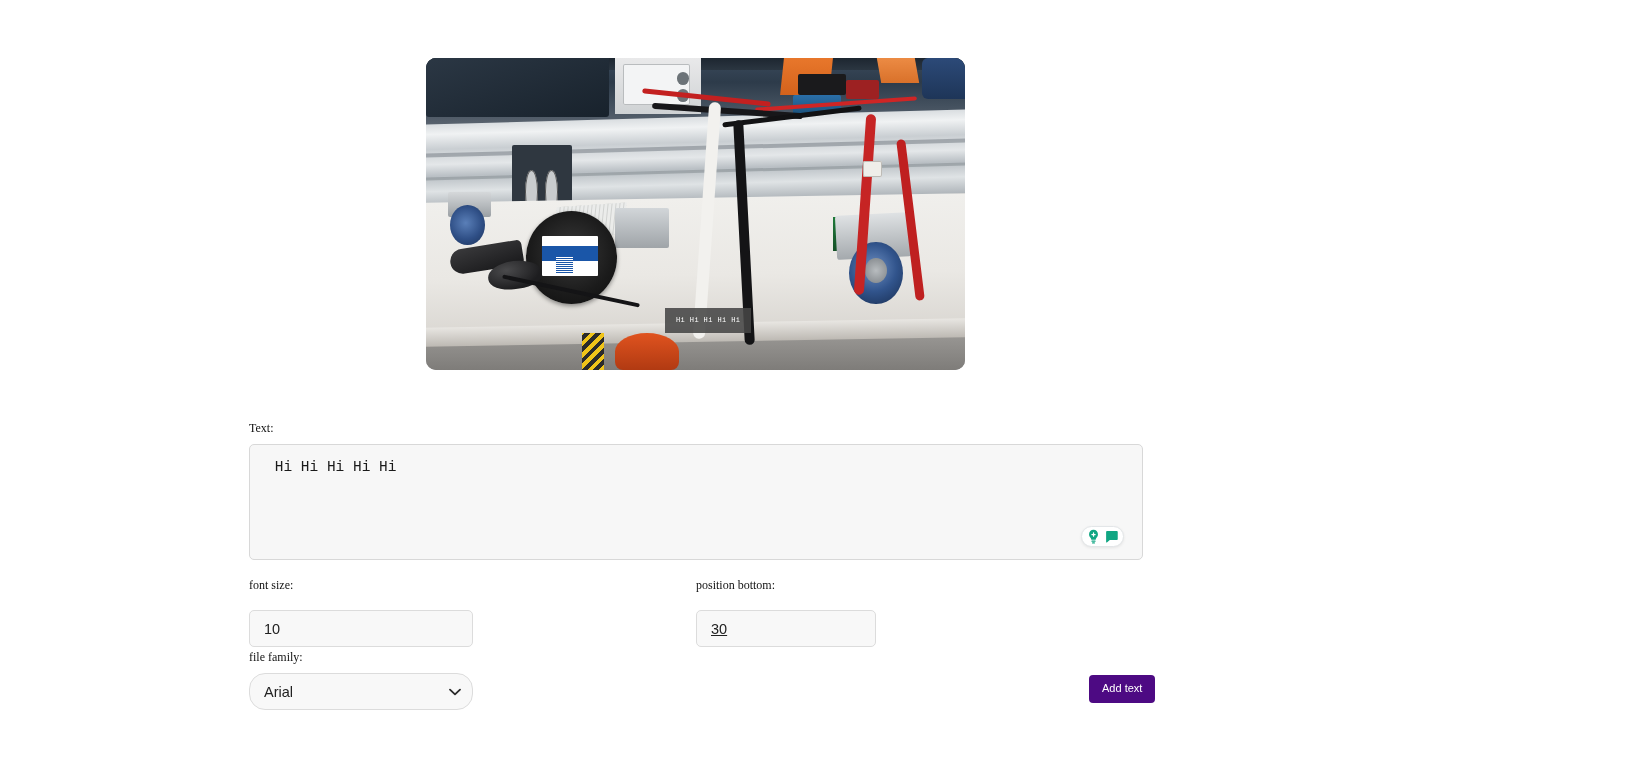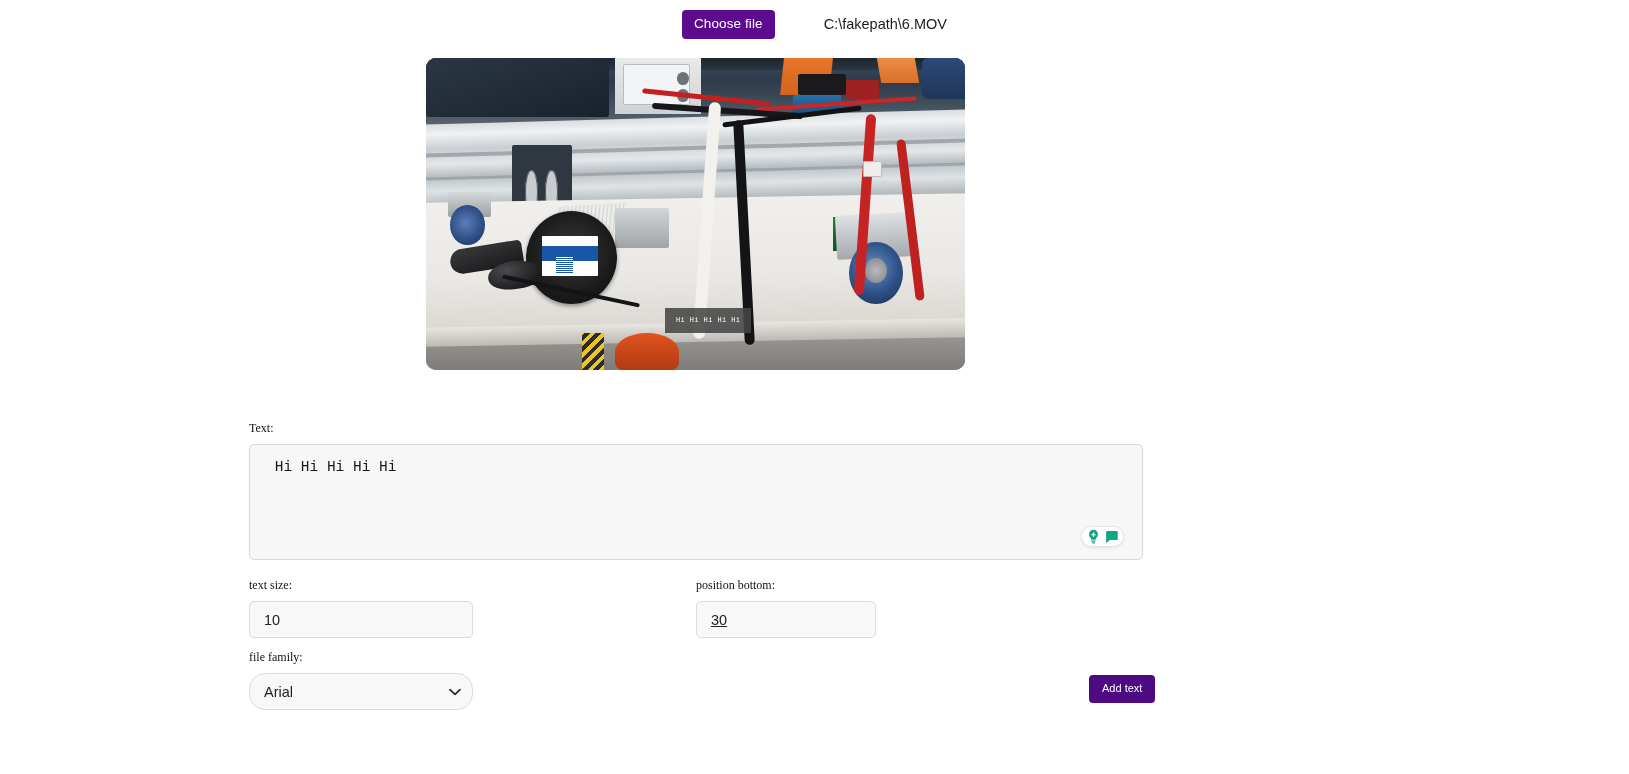--- a/index.html
+++ b/index.html
@@ -348,20 +348,21 @@
     width: 224px;
     height: 37px;
     background: #f8f8f8;
     border: 1px solid #dcdcdc;
     border-radius: 5px;
     padding: 0 14px;
     font-family: "Liberation Sans", sans-serif;
     font-size: 14.5px;
     color: #212121;
     outline: none;
+    margin-top: 9px;
   }
   .input-fsize { left: 249px; top: 601px; }
   .input-pos   { left: 696px; top: 601px; width: 180px; text-decoration: underline; }
 
   .select-wrap {
     position: absolute;
     left: 249px;
     top: 673px;
     width: 224px;
     height: 37px;
@@ -404,26 +405,20 @@
     line-height: 1;
     padding: 8px 13px 9px 13px;
     cursor: pointer;
   }
 </style>
 </head>
 <body>
 
 <div class="page">
 
-  <div class="file-row">
-    <div class="file-row-inner">
-      <button class="choose-file-btn">Choose file</button>
-      <span class="file-name">C:\fakepath\6.MOV</span>
-    </div>
-  </div>
 
   <div class="video-wrap">
     <div class="video-canvas">
 
       <div class="sc-bg-top"></div>
       <div class="sc-blur-shape sc-dark-top-strip"></div>
       <div class="sc-blur-shape sc-monitor"></div>
       <div class="sc-blur-shape sc-psu"></div>
       <div class="sc-blur-shape sc-psu-face"></div>
       <div class="sc-blur-shape sc-psu-knob1"></div>
@@ -495,21 +490,21 @@
       <rect x="9" y="17.6" width="6" height="1.9" rx=".9" fill="#11a683"></rect>
       <rect x="9.9" y="20.2" width="4.2" height="1.7" rx=".85" fill="#11a683"></rect>
       <rect x="11.2" y="6.1" width="1.7" height="6.2" rx=".8" fill="#ffffff"></rect>
       <rect x="8.9" y="8.4" width="6.2" height="1.7" rx=".8" fill="#ffffff"></rect>
     </svg>
     <svg class="gw-icon" viewBox="0 0 24 24">
       <path d="M4.4 4.4h15.2c.7 0 1.2.5 1.2 1.2v10.2c0 .7-.5 1.2-1.2 1.2H9.6l-4.1 3.3c-.5.4-1.1 0-1.1-.6V5.6c0-.7.5-1.2 1.2-1.2z" fill="#11a683"></path>
     </svg>
   </div>
 
-  <div class="form-label label-fsize">text size:</div>
+  <div class="form-label label-fsize">font size:</div>
   <input class="text-input input-fsize" type="text" value="10" style="">
 
   <div class="form-label label-pos">position bottom:</div>
   <input class="text-input input-pos" type="text" value="30" style="">
 
   <div class="form-label label-family">file family:</div>
   <div class="select-wrap">
     <select><option value="Arial">Arial</option></select>
     <svg class="select-chevron" viewBox="0 0 12 8">
       <path d="M1 1.6 6 6.4 11 1.6" fill="none" stroke="#2b2b2b" stroke-width="1.8" stroke-linecap="round" stroke-linejoin="round"></path>

